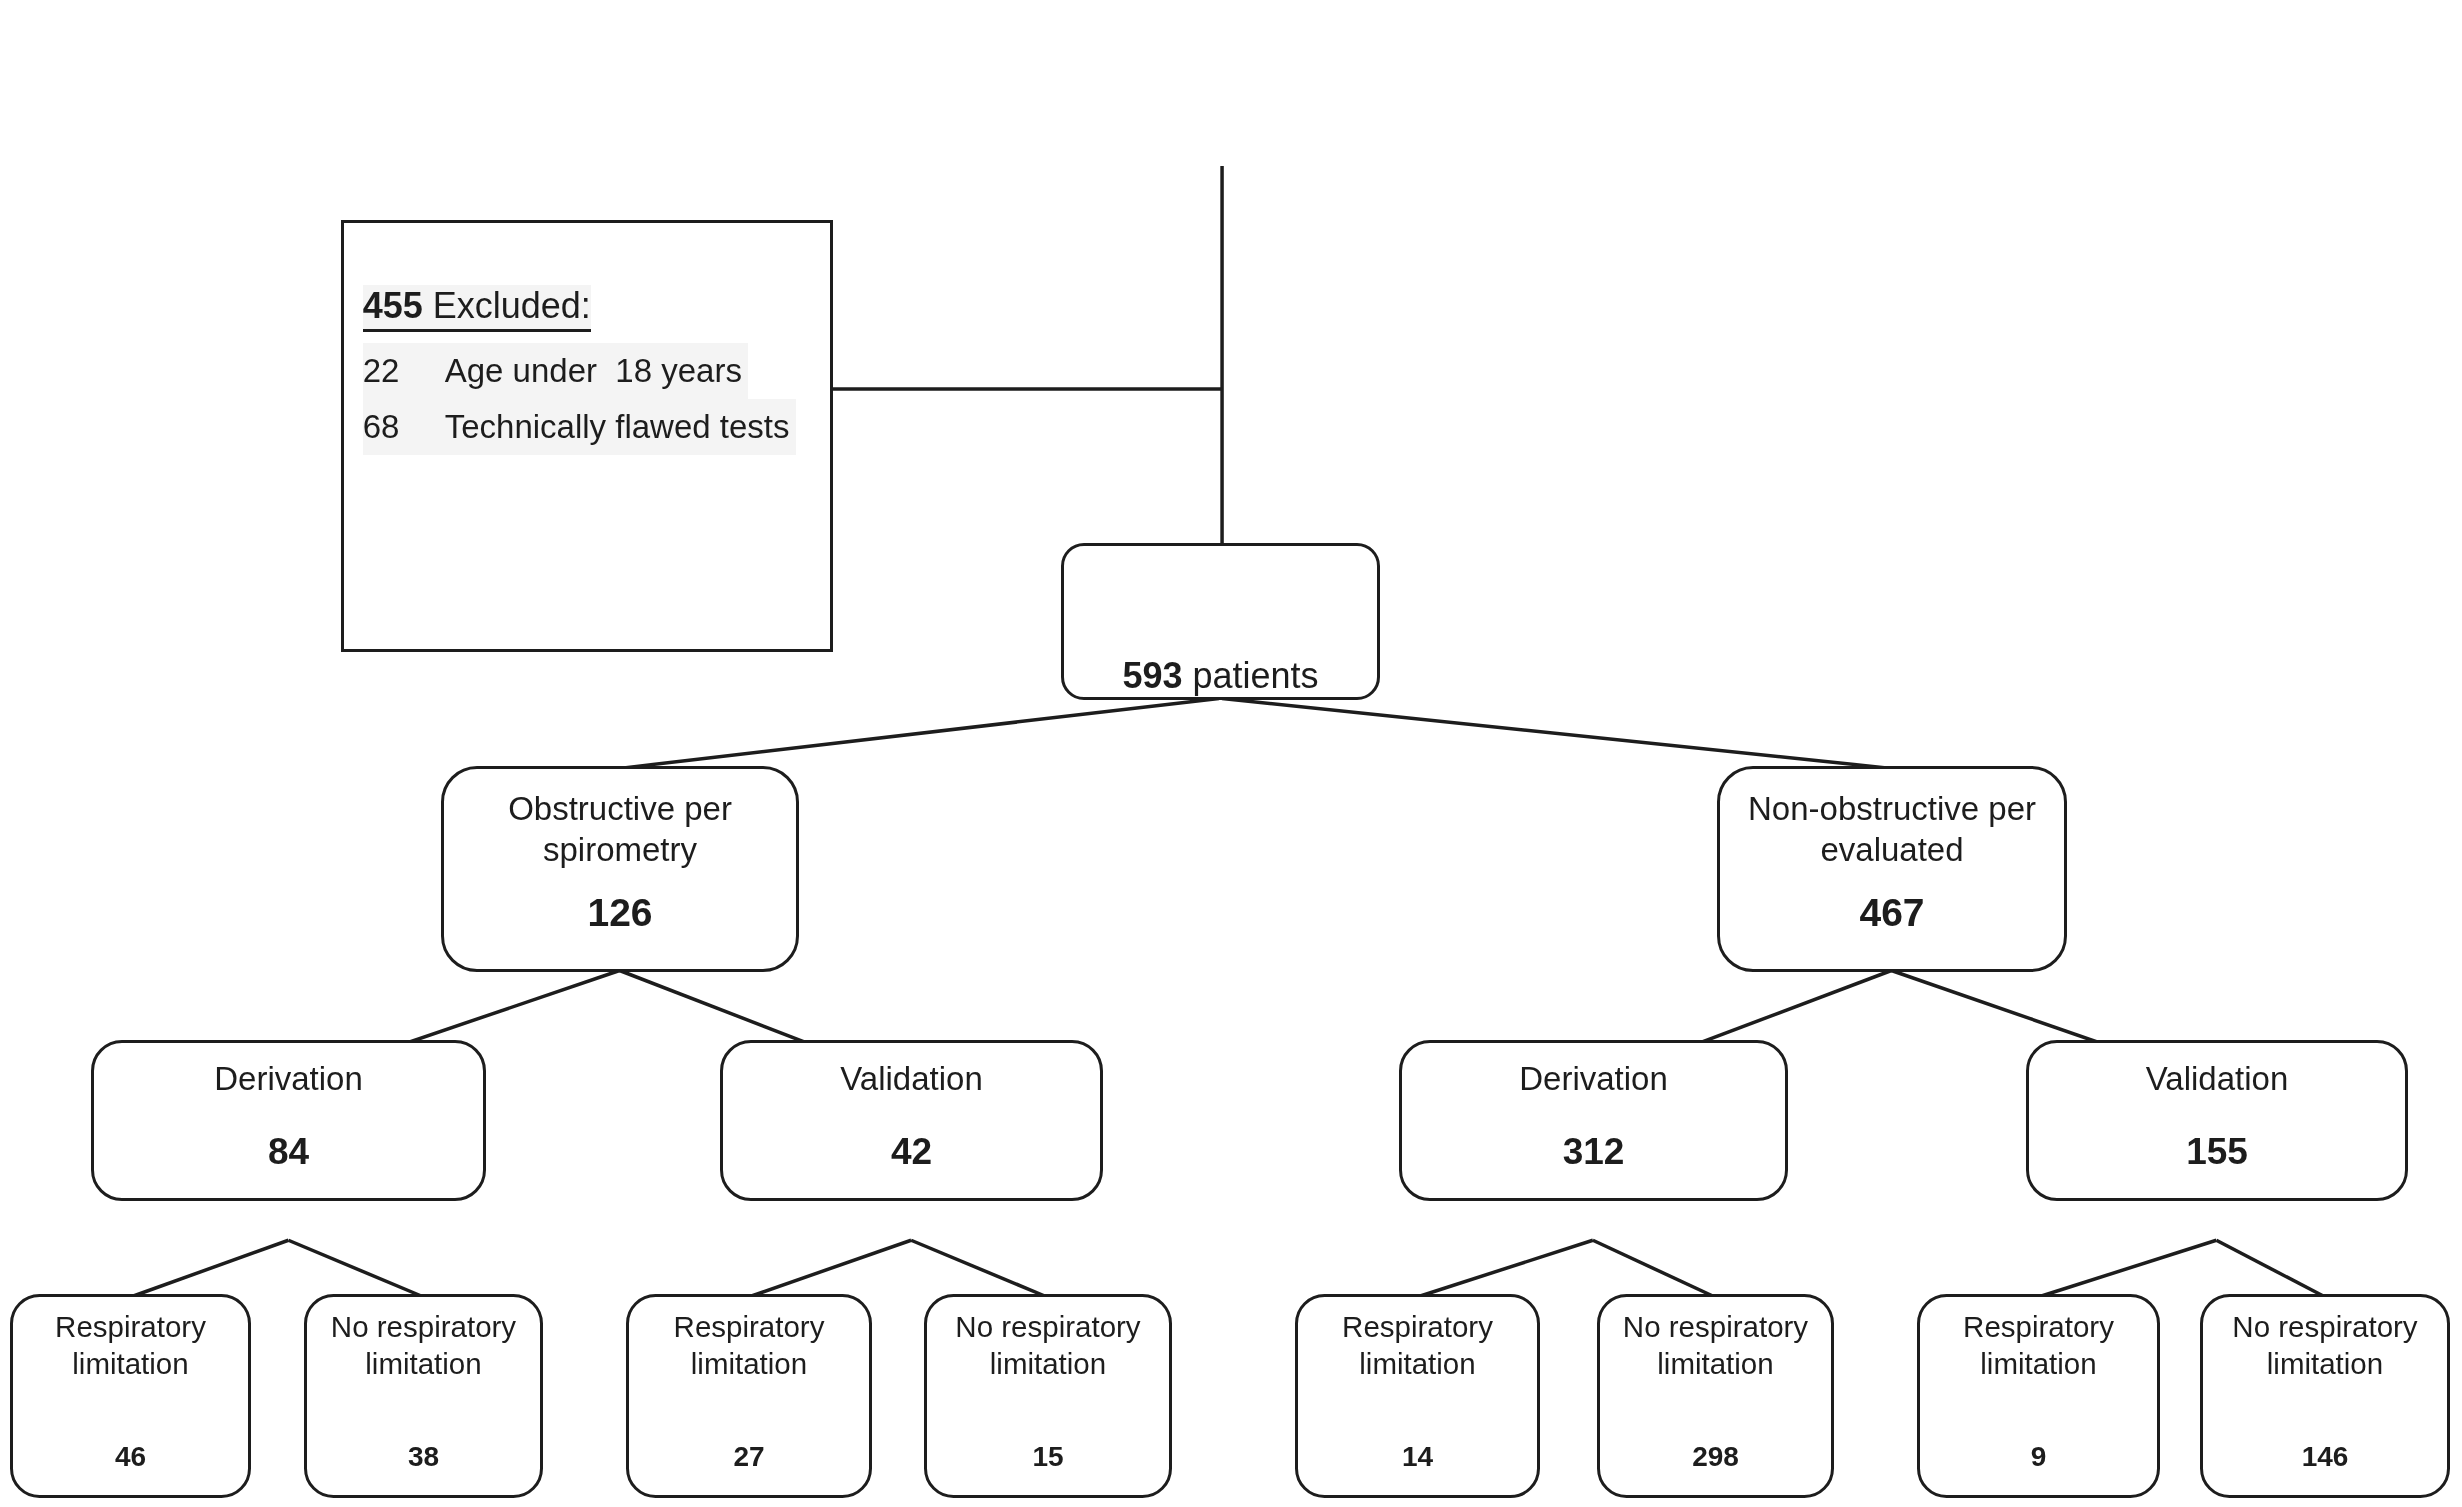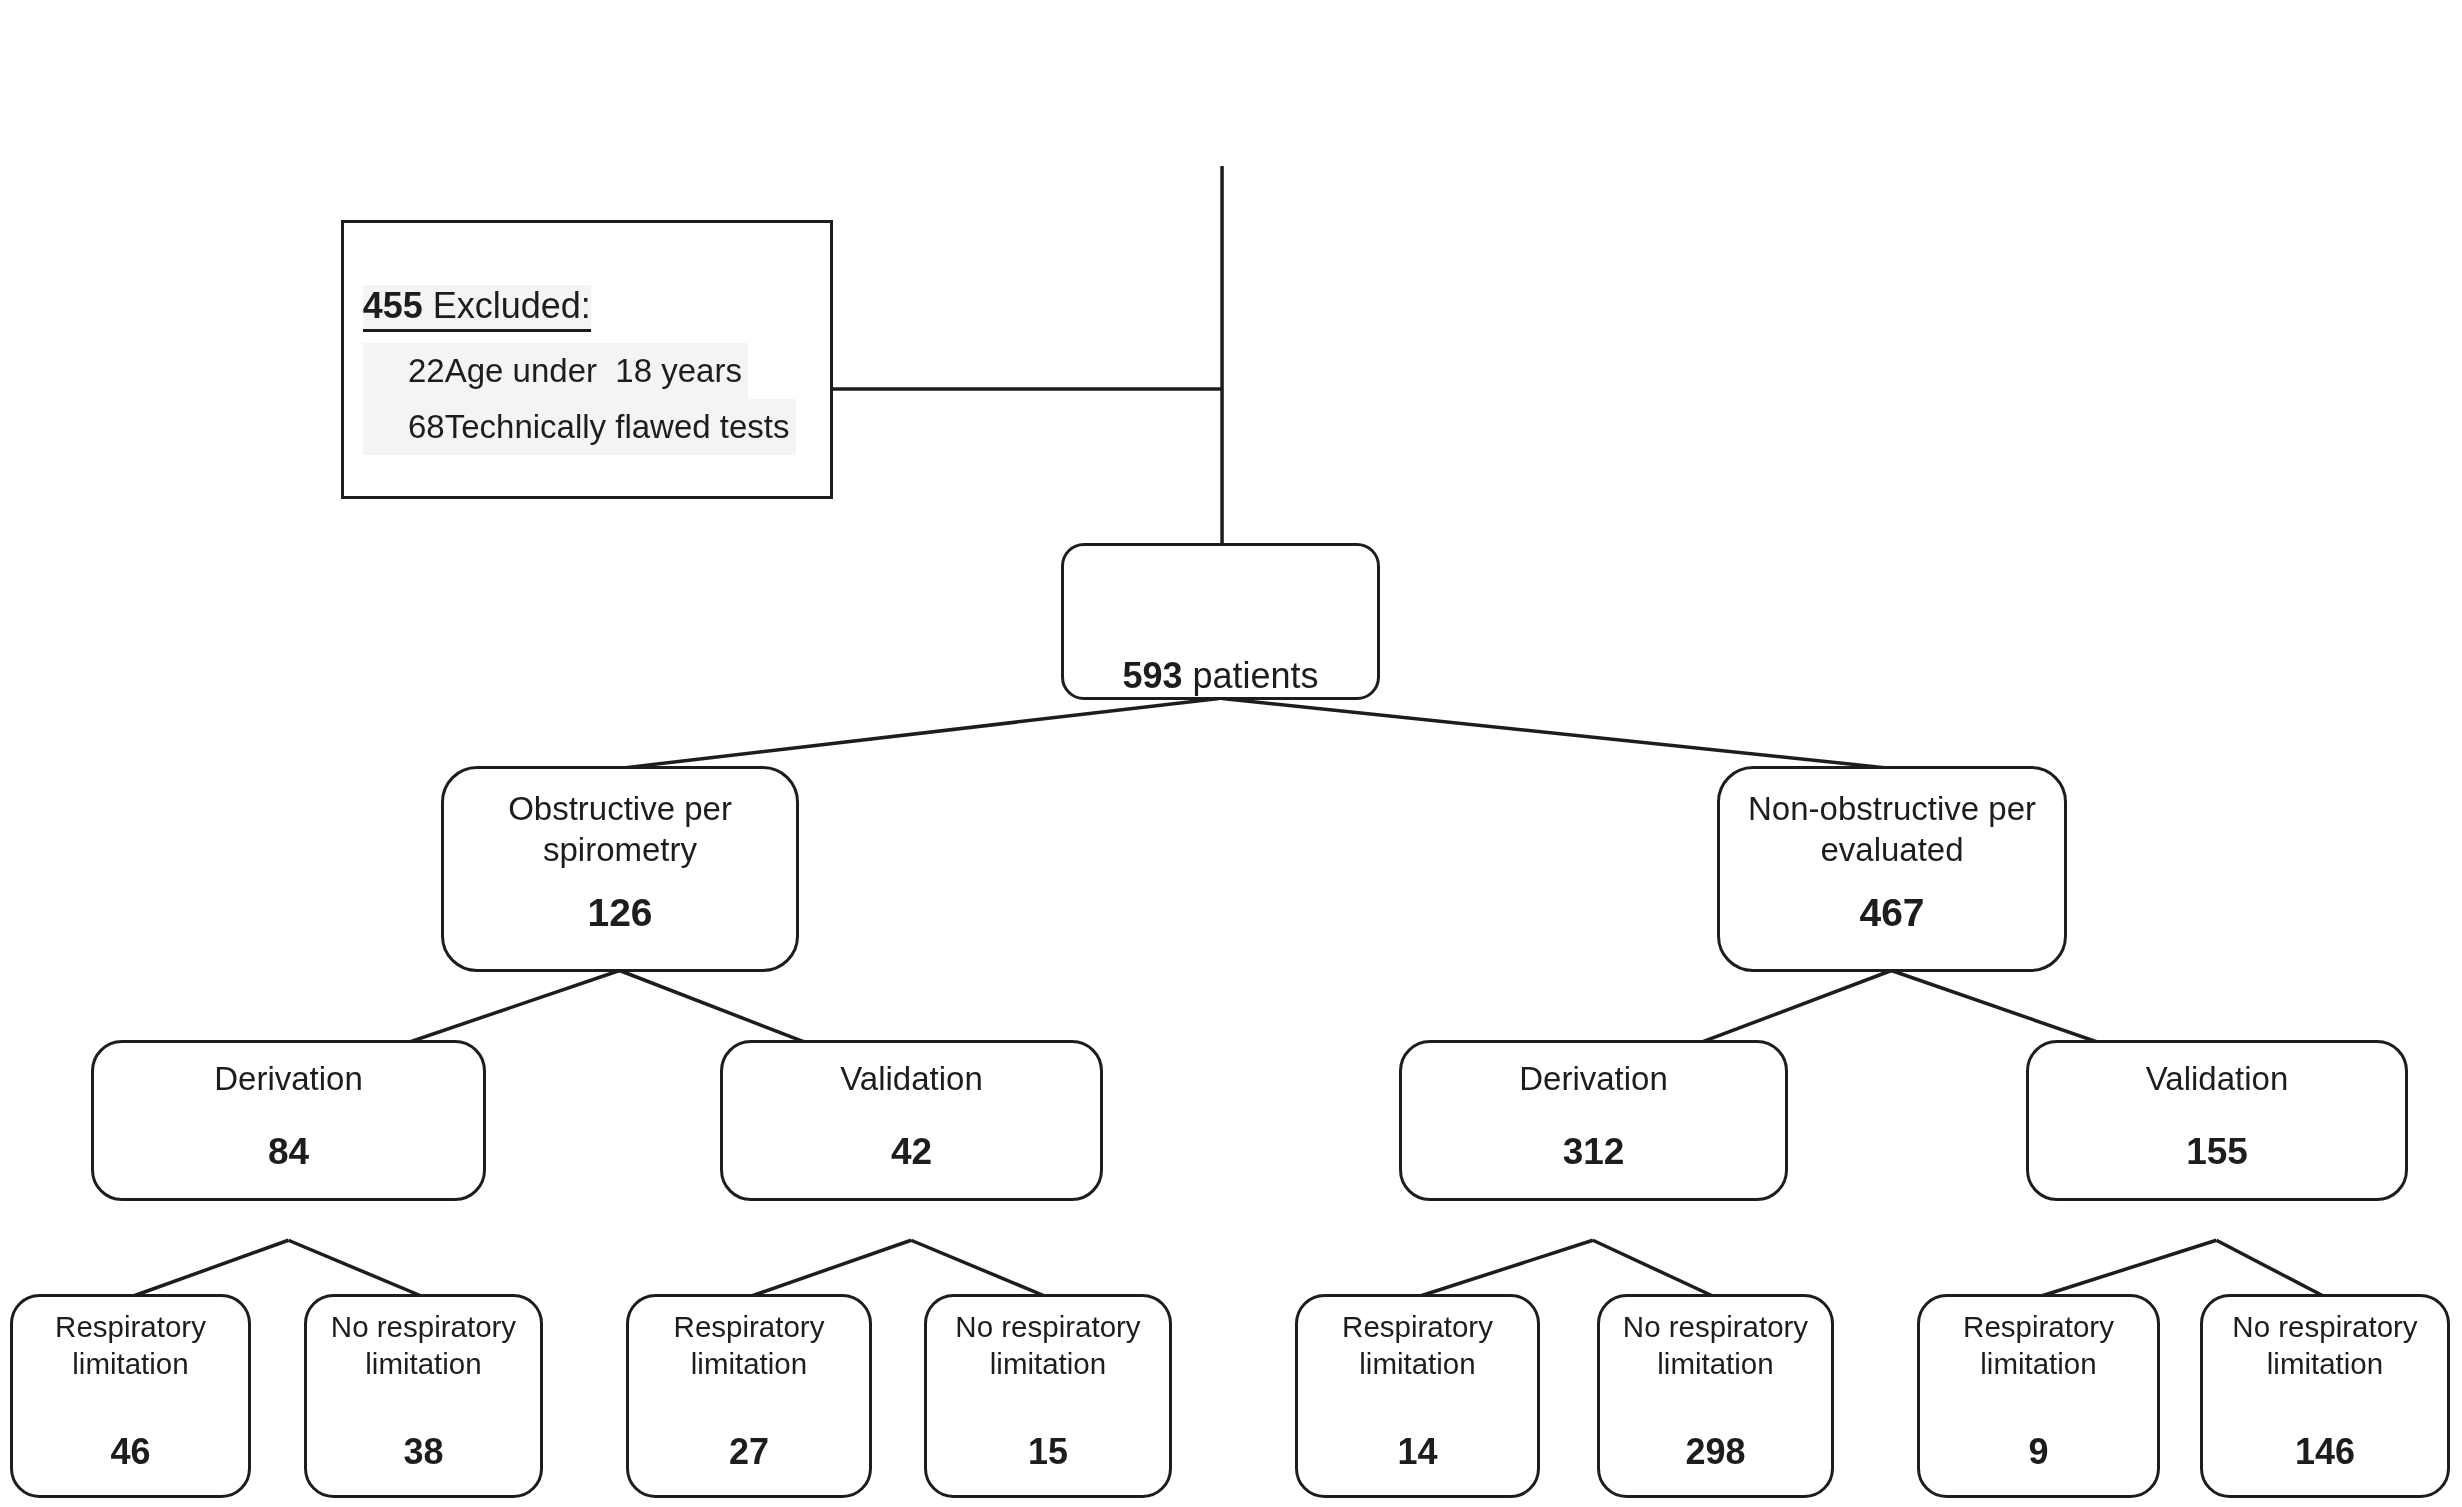--- a/index.html
+++ b/index.html
@@ -29,22 +29,22 @@
   .lbl { white-space: pre-line; line-height: 1.24; }
   .cnt { font-weight: 700; margin-top: auto; }
 
   
   .root-box { left: 795px; top: 7.8px; width: 859px; height: 158px; border-radius: 23px;
               justify-content: center; font-size: 36px; }
   
   .elig-box { left: 1061px; top: 543px; width: 319px; height: 157px; border-radius: 23px;
               justify-content: flex-end; font-size: 36px; }
   
-  .ex-box { left: 341px; top: 220px; width: 492px; height: 279px; border-radius: 0;
-            border-width: 3.9px; align-items: flex-start; text-align: right;
+  .ex-box { left: 341px; top: 220px; width: 492px; height: 432px; border-radius: 0;
+            border-width: 3.9px; align-items: flex-start; text-align: left;
             padding: 62px 15.6px 0 18.7px; font-size: 33px; }
   .ex-head { display: inline-block; font-size: 36px; border-bottom: 3.9px solid #1d1d1d;
              padding-bottom: 2.3px; margin-bottom: 11px; background: #f4f4f4; white-space: pre-wrap; }
   .ex-row { display: table; background: #f4f4f4; line-height: 56px; padding-right: 6.2px; }
   .ex-num { display: inline-block; width: 82px; }
   .ex-reason { white-space: pre-wrap; }
 
   
   .sp-box { top: 766px; height: 206px; border-radius: 36px; padding: 20px 14px 34px;
             font-size: 33px; }
@@ -65,21 +65,21 @@
   .ou-box { top: 1294px; height: 204px; border-radius: 29.5px; padding: 12.4px 3.1px 22px;
             font-size: 29.5px; }
   .ou-1 { left: 10px;   width: 241px; }
   .ou-2 { left: 304px;  width: 239px; }
   .ou-3 { left: 626px;  width: 246px; }
   .ou-4 { left: 924px; width: 248px; }
   .ou-5 { left: 1295px; width: 245px; }
   .ou-6 { left: 1597px; width: 237px; }
   .ou-7 { left: 1917px; width: 243px; }
   .ou-8 { left: 2200px; width: 250px; }
-  .ou-box .cnt { font-size: 36px; }
+  .ou-box .cnt { font-size: 28px; }
 </style>
 </head>
 <body>
 
 <div class="stage">
 
   <svg class="wires" viewBox="0 0 3167 1939" xmlns="http://www.w3.org/2000/svg">
     <line x1="1572" y1="213" x2="1572" y2="700"></line>
     <line x1="1071" y1="500" x2="1572" y2="500"></line>
     <line x1="1568" y1="898" x2="797" y2="988"></line>

